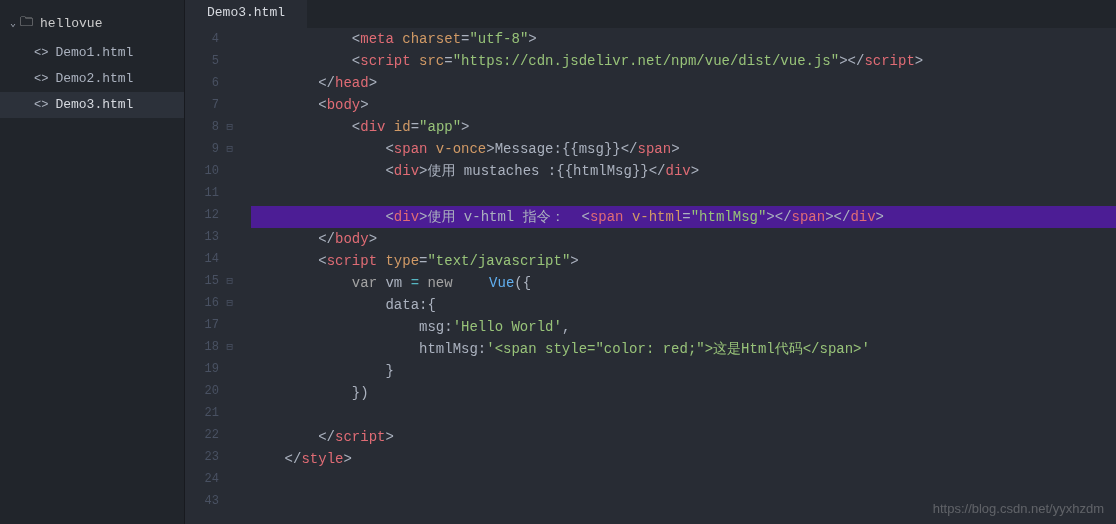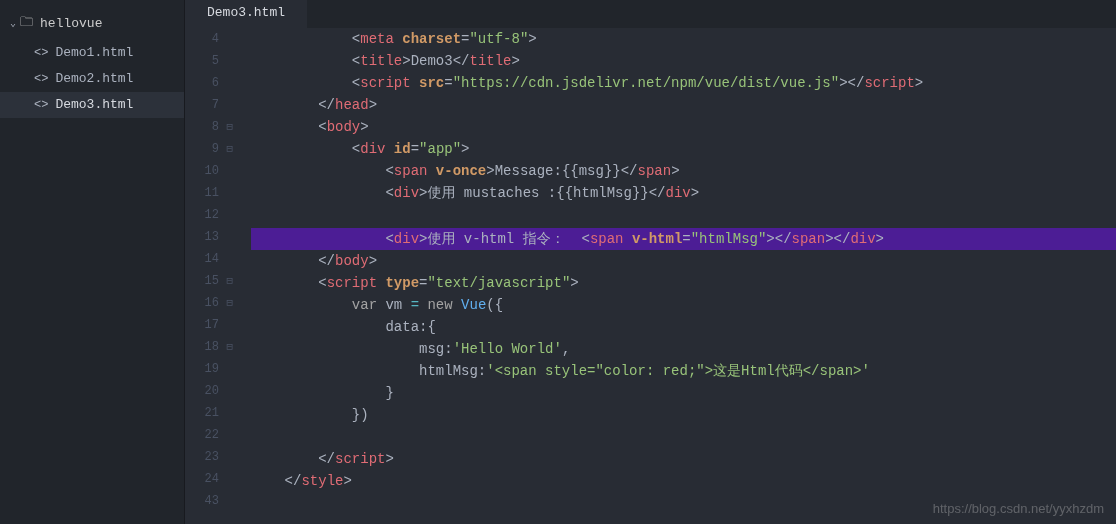--- a/index.html
+++ b/index.html
@@ -89,24 +89,24 @@
       line-height: 22px;
       white-space: pre;
       font-size: 14px;
     }
     .code-line.highlighted {
       background: #4c1d95;
       margin-top: 24px;
     }
     .kw { color: #a3a3a3; }
     .tag { color: #e06c75; }
-    .attr { color: #d19a66; font-weight: bold; }
+    .attr { color: #d19a66; }
     .str { color: #98c379; }
     .pn { color: #abb2bf; }
-    .fn { color: #61afef; }
+    .fn { color: #61afef; margin-left: 28px; }
     .op { color: #56b6c2; }
     .txt { color: #abb2bf; }
     .eq { color: #abb2bf; }
     .watermark {
       position: absolute;
       bottom: 8px;
       right: 12px;
       color: rgba(200,200,200,0.35);
       font-size: 13px;
       font-family: Arial, sans-serif;
@@ -161,21 +161,20 @@
         <div class="gutter-line">19</div>
         <div class="gutter-line">20</div>
         <div class="gutter-line">21</div>
         <div class="gutter-line">22</div>
         <div class="gutter-line">23</div>
         <div class="gutter-line">24</div>
         <div class="gutter-line">43</div>
       </div>
     <div class="code" id="code">
         <div class="code-line">            <span class="pn">&lt;</span><span class="tag">meta</span><span class="txt"> </span><span class="attr">charset</span><span class="eq">=</span><span class="str">"utf-8"</span><span class="pn">&gt;</span></div>
-        <div class="code-line">            <span class="pn">&lt;</span><span class="tag">title</span><span class="pn">&gt;</span><span class="txt">Demo3</span><span class="pn">&lt;/</span><span class="tag">title</span><span class="pn">&gt;</span></div>
         <div class="code-line">            <span class="pn">&lt;</span><span class="tag">script</span><span class="txt"> </span><span class="attr">src</span><span class="eq">=</span><span class="str">"https://cdn.jsdelivr.net/npm/vue/dist/vue.js"</span><span class="pn">&gt;</span><span class="pn">&lt;/</span><span class="tag">script</span><span class="pn">&gt;</span></div>
         <div class="code-line">        <span class="pn">&lt;/</span><span class="tag">head</span><span class="pn">&gt;</span></div>
         <div class="code-line">        <span class="pn">&lt;</span><span class="tag">body</span><span class="pn">&gt;</span></div>
         <div class="code-line">            <span class="pn">&lt;</span><span class="tag">div</span><span class="txt"> </span><span class="attr">id</span><span class="eq">=</span><span class="str">"app"</span><span class="pn">&gt;</span></div>
         <div class="code-line">                <span class="pn">&lt;</span><span class="tag">span</span><span class="txt"> </span><span class="attr">v-once</span><span class="pn">&gt;</span><span class="txt">Message:{{msg}}</span><span class="pn">&lt;/</span><span class="tag">span</span><span class="pn">&gt;</span></div>
         <div class="code-line">                <span class="pn">&lt;</span><span class="tag">div</span><span class="pn">&gt;</span><span class="txt">使用 mustaches :{{htmlMsg}}</span><span class="pn">&lt;/</span><span class="tag">div</span><span class="pn">&gt;</span></div>
         <div class="code-line highlighted">                <span class="pn">&lt;</span><span class="tag">div</span><span class="pn">&gt;</span><span class="txt">使用 v-html 指令：  </span><span class="pn">&lt;</span><span class="tag">span</span><span class="txt"> </span><span class="attr">v-html</span><span class="eq">=</span><span class="str">"htmlMsg"</span><span class="pn">&gt;</span><span class="pn">&lt;/</span><span class="tag">span</span><span class="pn">&gt;</span><span class="pn">&lt;/</span><span class="tag">div</span><span class="pn">&gt;</span></div>
         <div class="code-line">        <span class="pn">&lt;/</span><span class="tag">body</span><span class="pn">&gt;</span></div>
         <div class="code-line">        <span class="pn">&lt;</span><span class="tag">script</span><span class="txt"> </span><span class="attr">type</span><span class="eq">=</span><span class="str">"text/javascript"</span><span class="pn">&gt;</span></div>
         <div class="code-line">            <span class="kw">var</span><span class="txt"> vm </span><span class="op">=</span><span class="txt"> </span><span class="kw">new</span><span class="txt"> </span><span class="fn">Vue</span><span class="pn">({</span></div>

